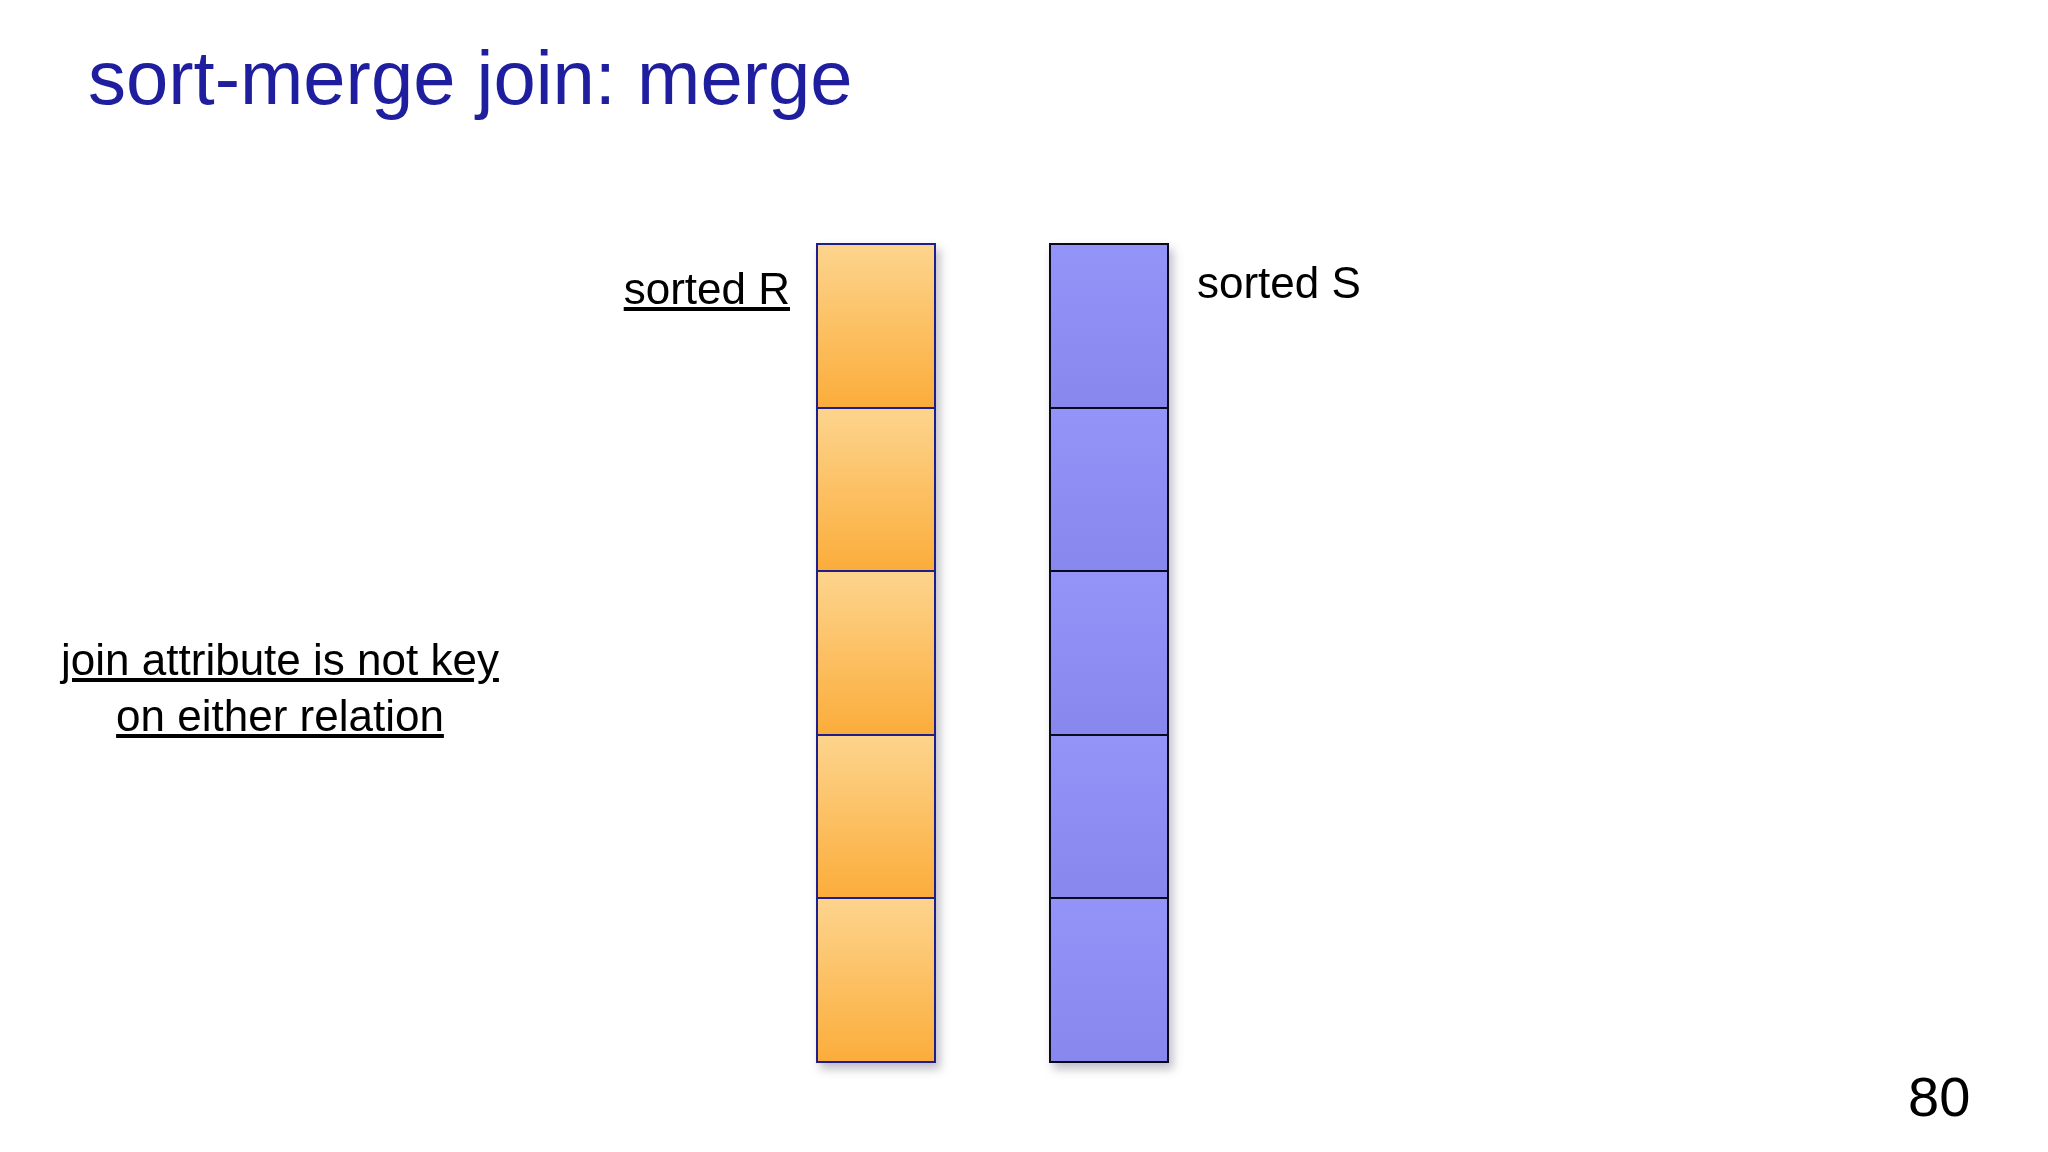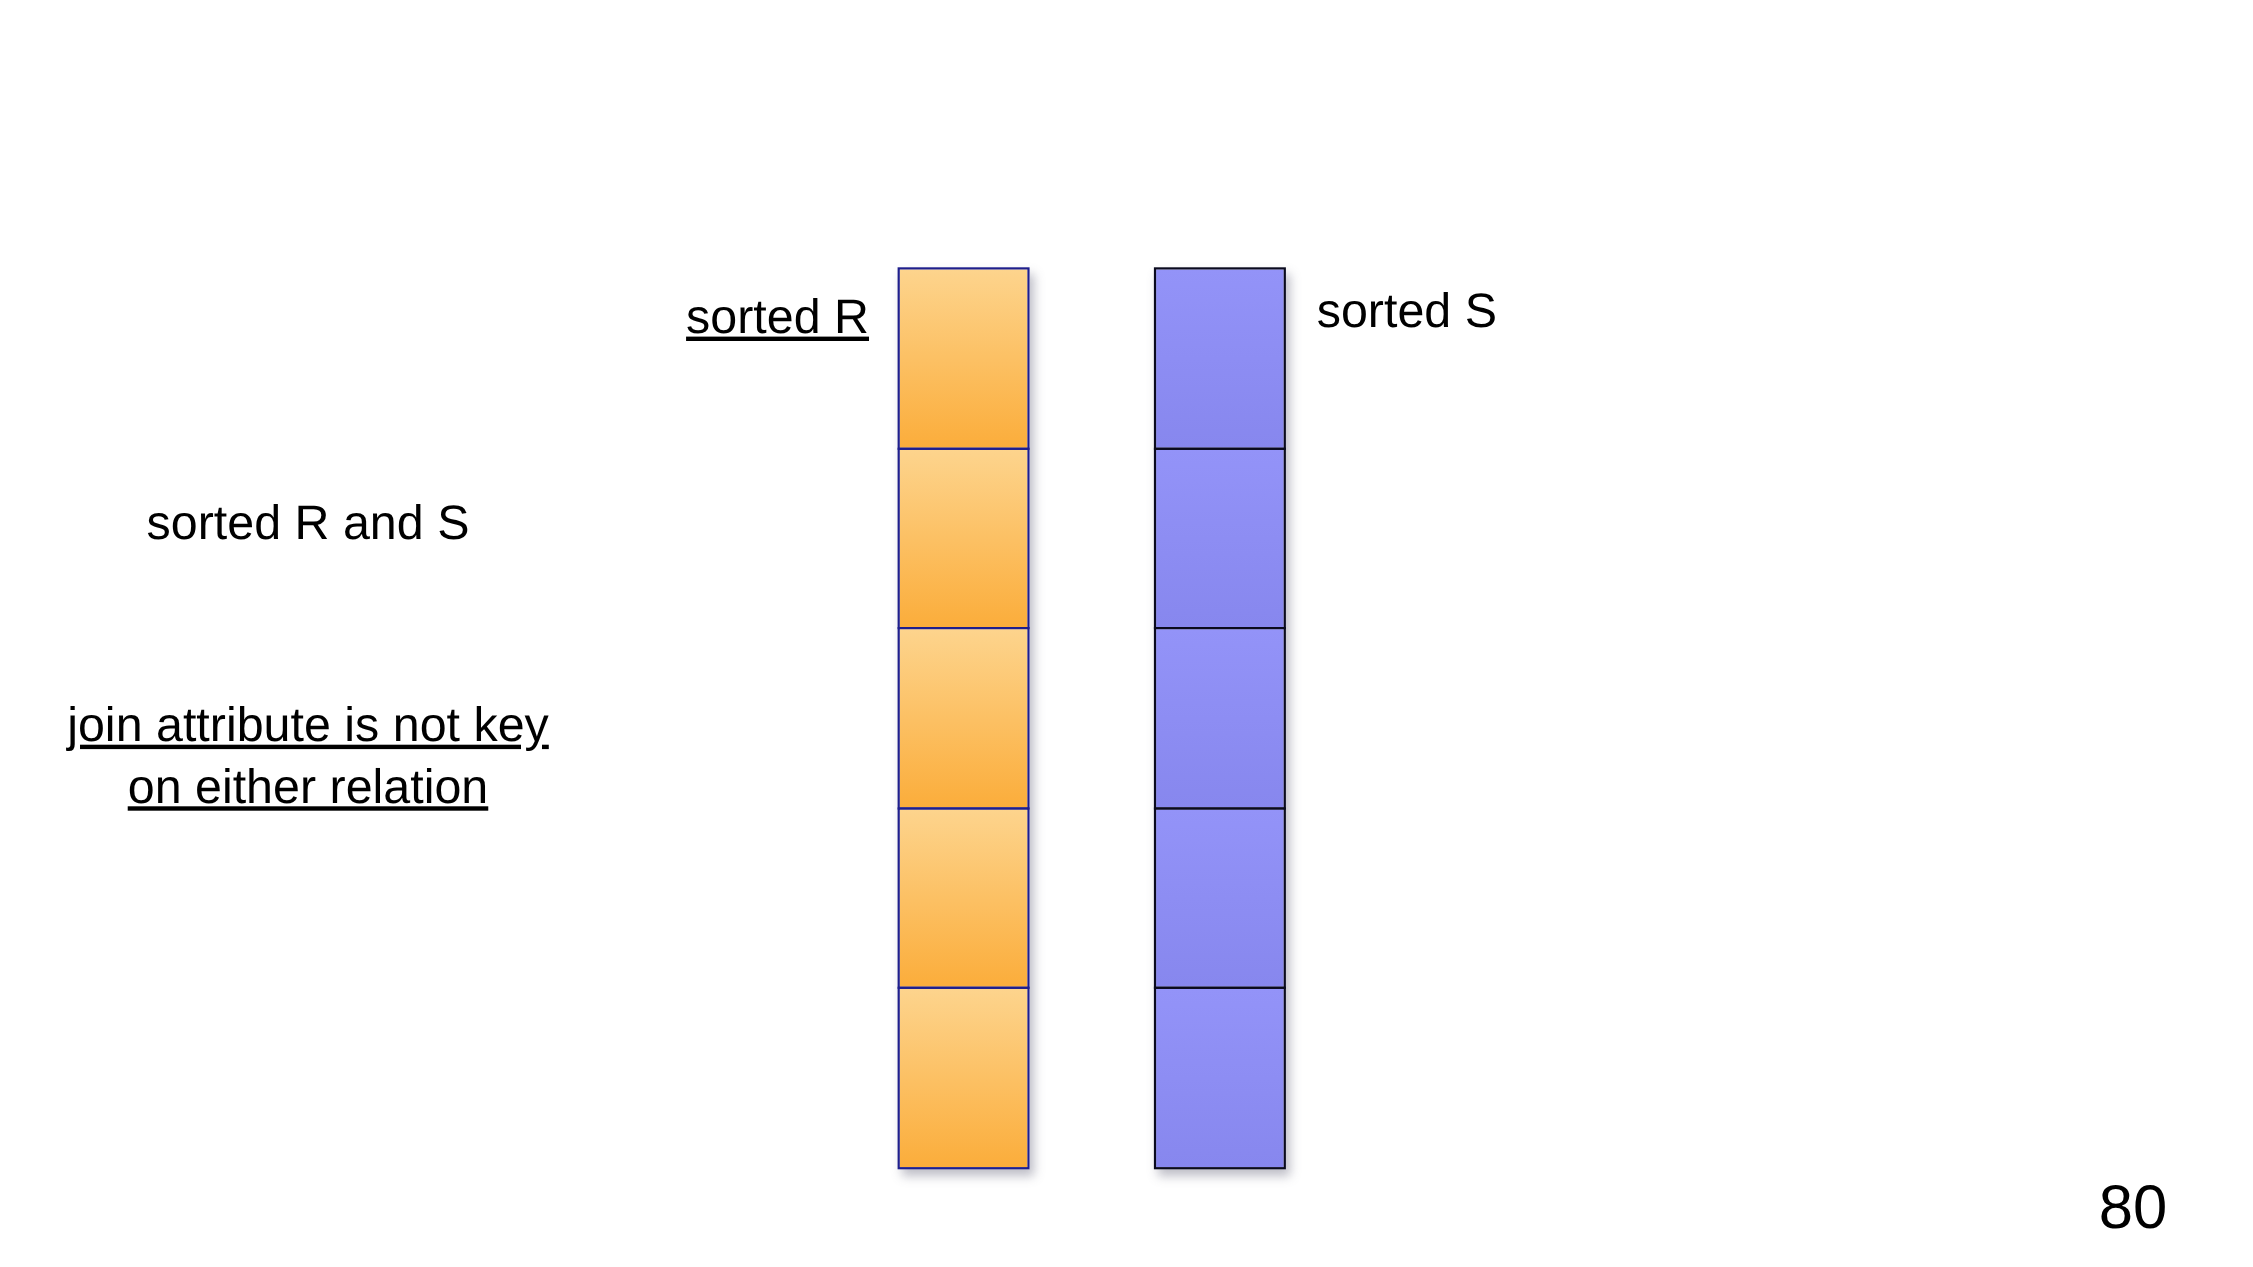--- a/index.html
+++ b/index.html
@@ -79,23 +79,23 @@
     top: 1064px;
     font-size: 56px;
     color: var(--body-color, #000000);
   }
 </style>
 </head>
 <body>
 
 <div id="stage" style="--title-color: #1E1E9E; --body-color: #000000; --bg-color: #FFFFFF;">
 
+  <div class="slide-title">sort-merge join: merge</div>
 
   <div class="note-block" id="note-block-1">
-    <div>sorted R and S</div>
   </div>
 
   <div class="note-block" id="note-block-2">
     <div>join attribute is not key</div>
     <div>on either relation</div>
   </div>
 
   <div class="col-label" id="label-sorted-r">sorted R</div>
 
   <div class="col-label" id="label-sorted-s">sorted S</div>

